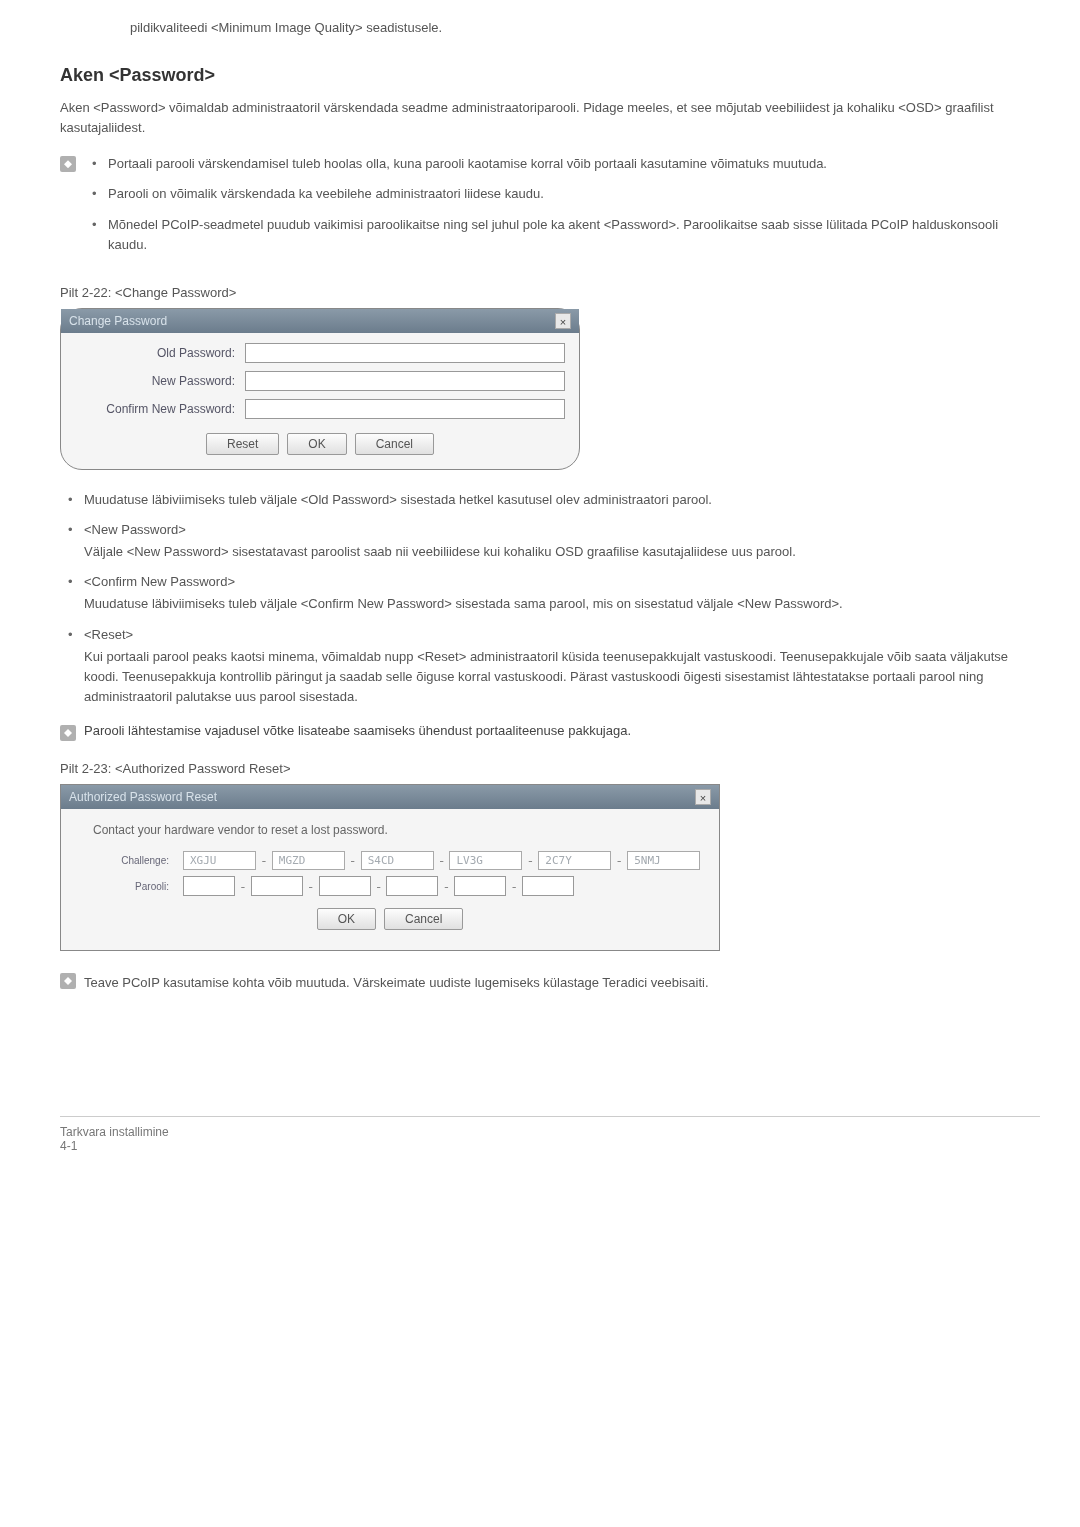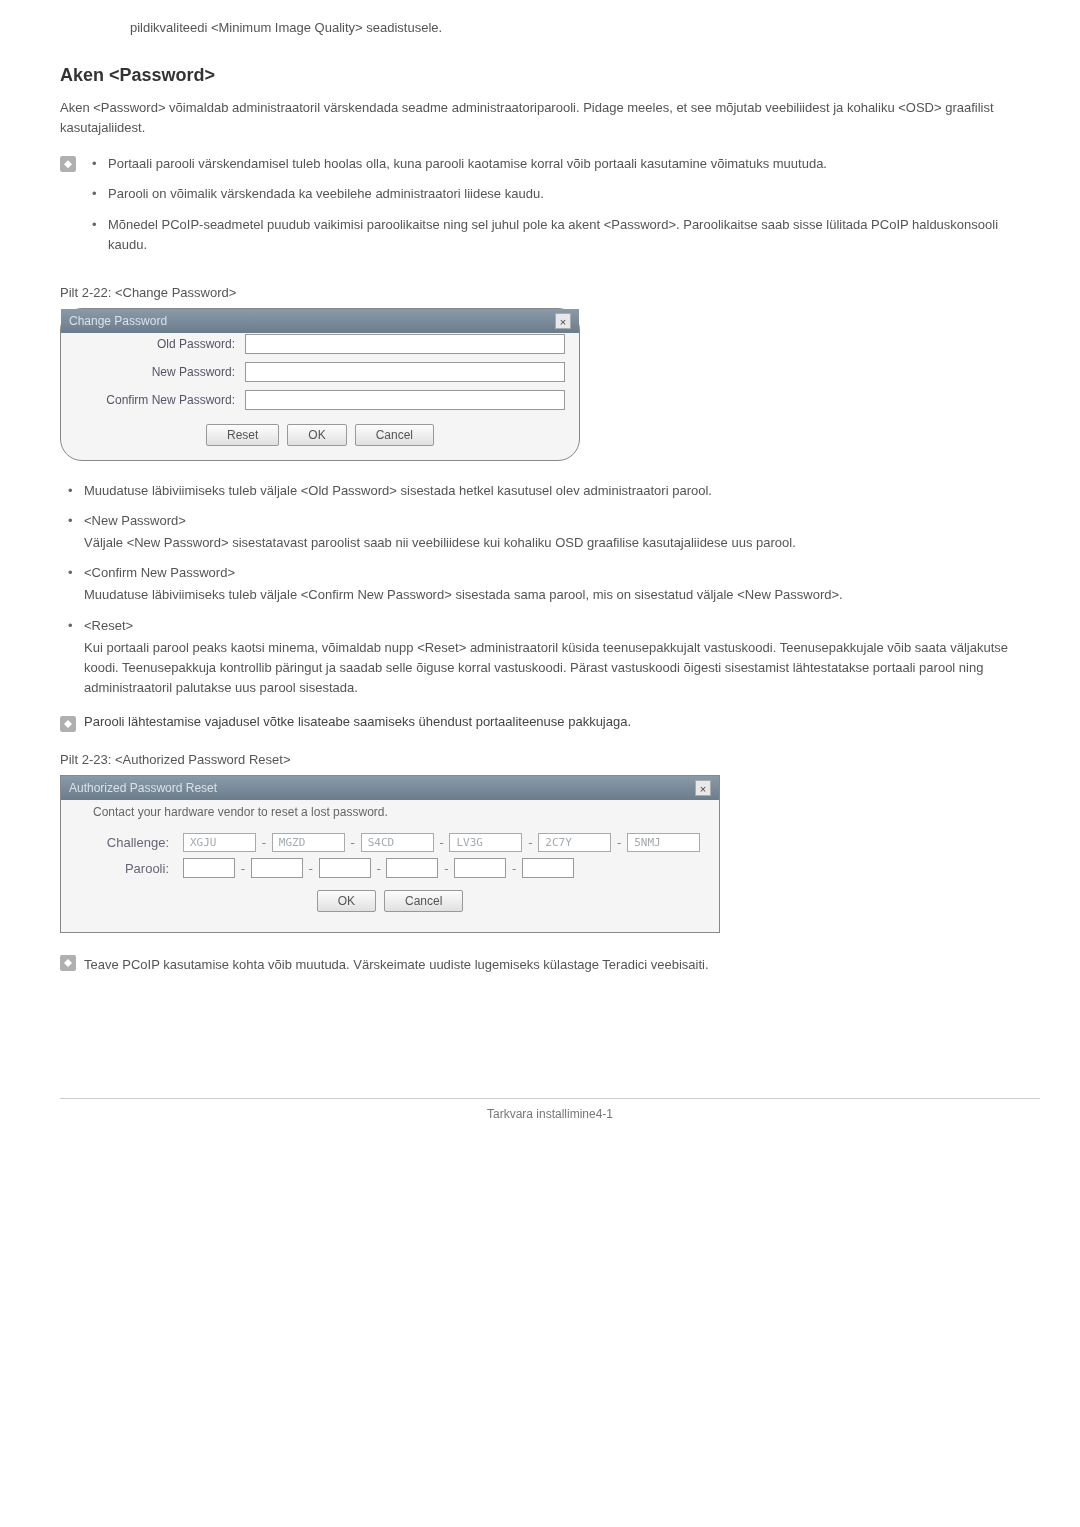--- a/index.html
+++ b/index.html
@@ -70,21 +70,21 @@
     }
     .close-x {
       background: #e8e8e8;
       color: #444;
       width: 16px; height: 16px;
       font-size: 11px;
       line-height: 16px;
       text-align: center;
       border: 1px solid #aaa;
     }
-    .dialog-body { padding: 1px 14px 12px 14px; }
+    .dialog-body { padding: 10px 14px 12px 14px; }
     .form-row { display: flex; align-items: center; margin-bottom: 8px; }
     .form-label {
       width: 170px;
       text-align: right;
       color: #556;
       padding-right: 10px;
       font-size: 12px;
     }
     .form-input {
       flex: 1;
@@ -116,21 +116,21 @@
     .definition-list > li::before {
       content: "•";
       position: absolute;
       left: 8px;
       color: #666;
     }
     .def-term { color: #555; }
     .def-desc { margin-top: 2px; }
     .contact-text { color: #666; padding: 4px 0 14px 18px; font-size: 12px; }
     .challenge-row { display: flex; align-items: center; margin-bottom: 6px; padding-left: 18px; }
-    .challenge-label { width: 90px; text-align: right; color: #667; padding-right: 14px; font-size: 13px; }
+    .challenge-label { width: 90px; text-align: right; color: #667; padding-right: 14px; font-size: 10px; }
     .seg-group { display: flex; gap: 4px; align-items: center; }
     .seg {
       border: 1px solid #aaa;
       background: #fff;
       color: #a4aab0;
       font-family: monospace;
       font-size: 11px;
       padding: 2px 6px;
       width: 73px;
       text-align: left;
@@ -143,23 +143,24 @@
       width: 52px;
     }
     .dialog-wide .dialog-buttons { justify-content: center; padding-bottom: 8px; }
     .final-note { display: flex; margin-top: 14px; }
     .final-note .txt { line-height: 1.9; color: #555; }
     .footer {
       border-top: 1px solid #ccc;
       margin-top: 120px;
       padding-top: 8px;
       display: flex;
-      justify-content: center;
+      justify-content: flex-end;
       color: #777;
       font-size: 12px;
+      flex-direction: column;
     }
   </style>
 </head>
 <body>
 
 <div class="top-note">pildikvaliteedi &lt;Minimum Image Quality&gt; seadistusele.</div>
 
 <h2>Aken &lt;Password&gt;</h2>
 
 <p class="intro">Aken &lt;Password&gt; võimaldab administraatoril värskendada seadme administraatoriparooli. Pidage meeles, et see mõjutab veebiliidest ja kohaliku &lt;OSD&gt; graafilist kasutajaliidest.</p>

